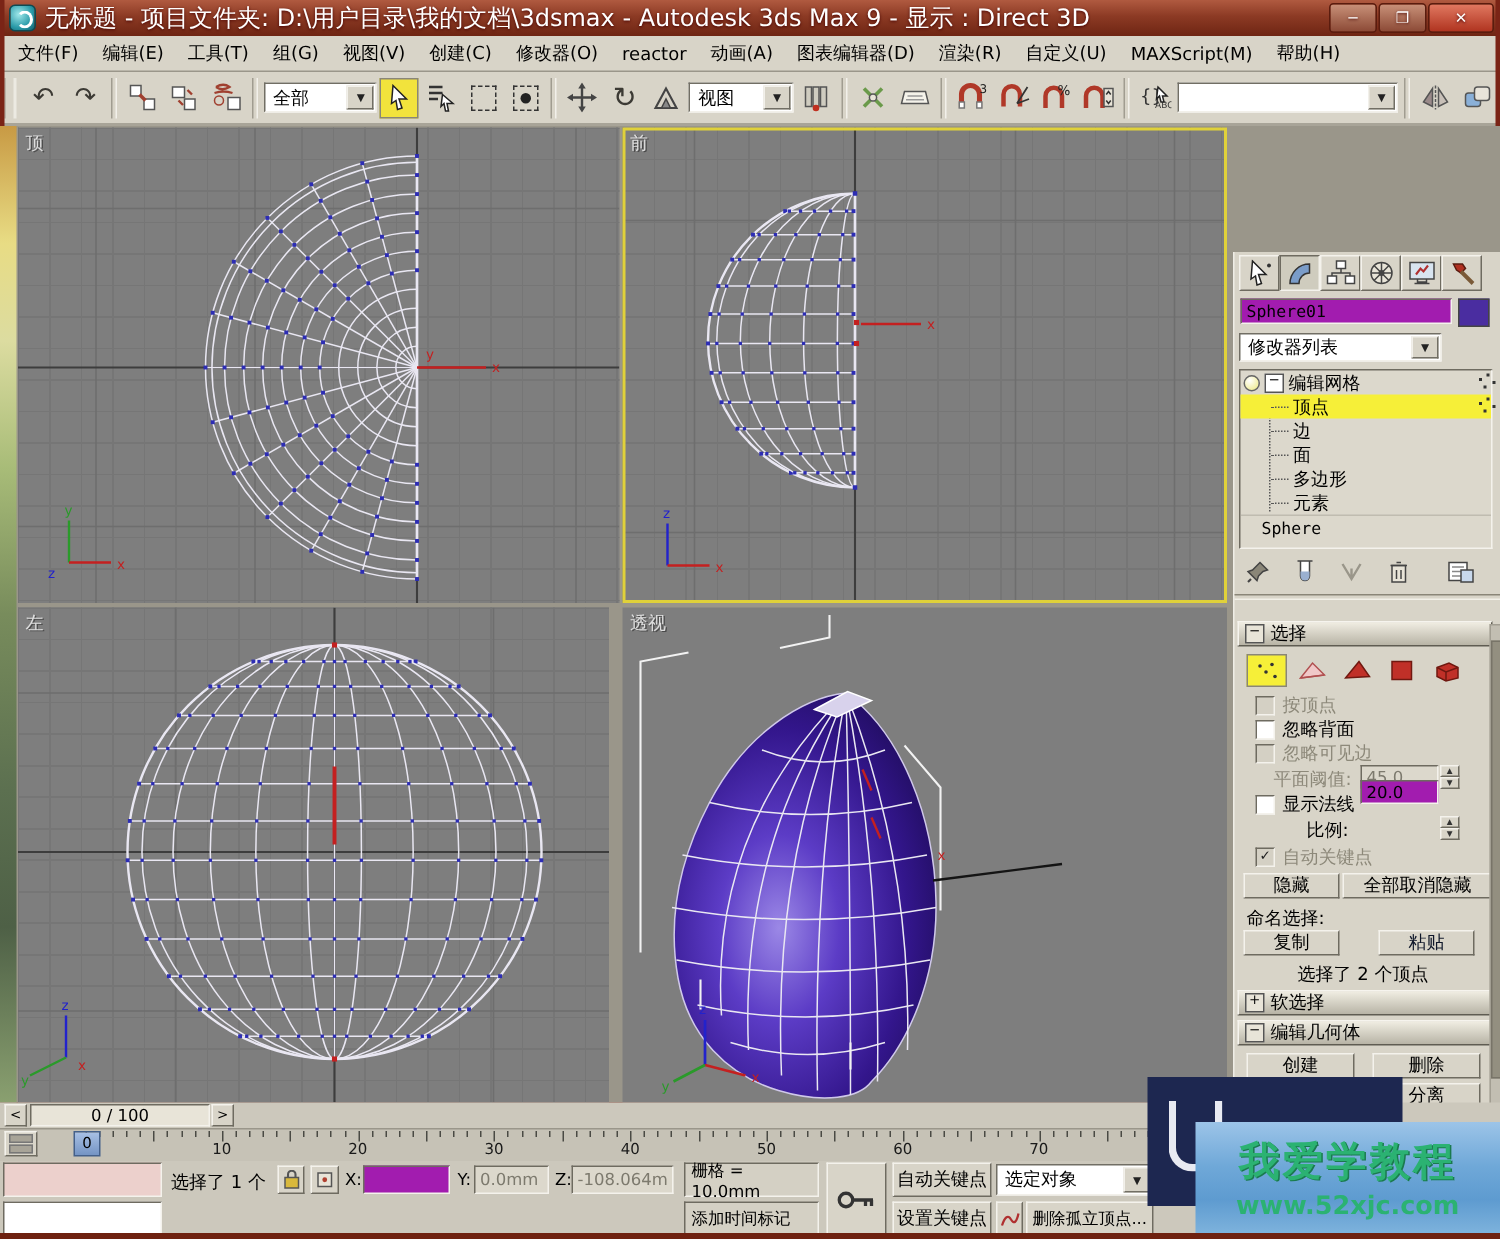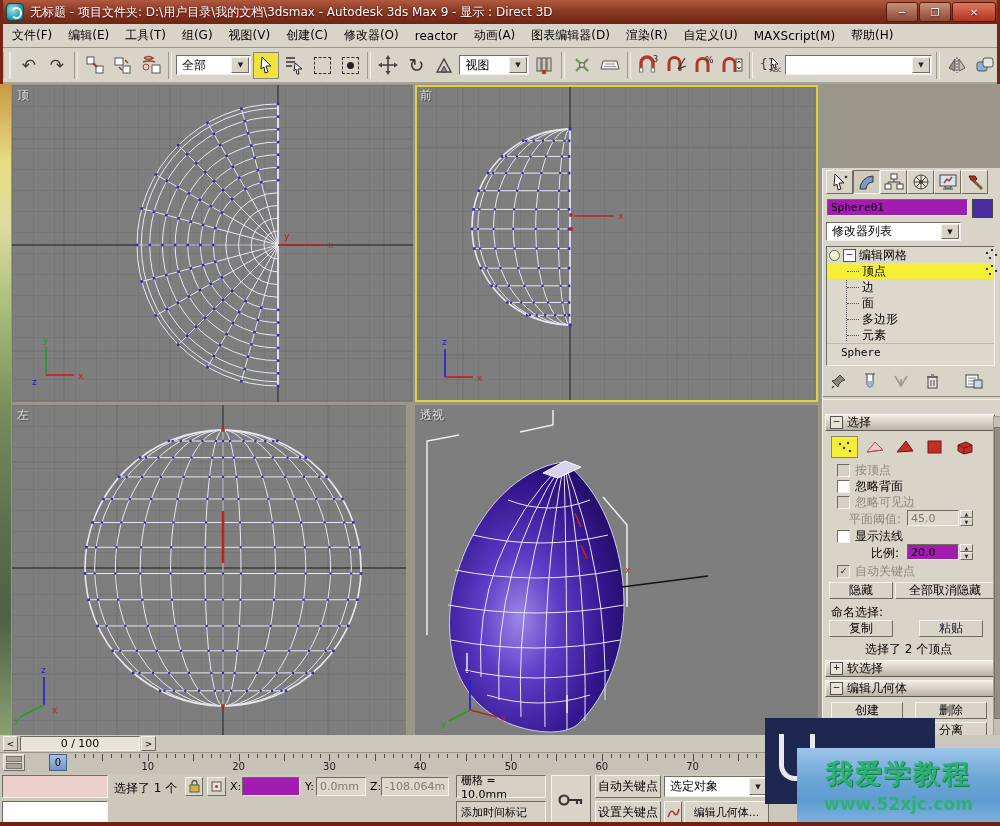--- a/index.html
+++ b/index.html
@@ -9,21 +9,21 @@
   .abs{position:absolute}
   
   .titlebar{left:0;top:0;width:1000px;height:24px;
     background:linear-gradient(180deg,#b05a40 0%,#8c3a24 45%,#6e2513 100%);
     display:flex;align-items:center;color:#fff;text-shadow:0 1px 2px #400;}
   .appicon{width:16px;height:16px;margin:0 6px 0 6px;border-radius:4px;
     background:radial-gradient(circle at 35% 35%,#9fe8ea,#2a9aa8 60%,#12606e);
     border:1px solid #0e4a52;position:relative}
   .appicon:after{content:"";position:absolute;left:4px;top:3px;width:7px;height:8px;
     border:2px solid #fff;border-left-color:transparent;border-radius:50%}
-  .titletext{font-size:12px;white-space:nowrap;overflow:hidden}
+  .titletext{font-size:16px;white-space:nowrap;overflow:hidden}
   .winbtns{margin-left:auto;display:flex;margin-right:4px}
   .winbtn{width:30px;height:18px;margin-left:1px;border:1px solid #5a1c0e;border-radius:3px;
     background:linear-gradient(180deg,#c89078,#8c4a36);color:#fff;font-size:10px;
     display:flex;align-items:center;justify-content:center}
   .winbtn.close{width:42px;background:linear-gradient(180deg,#e07860,#b03420)}
   
   .menubar{left:0;top:24px;width:1000px;height:24px;background:#d8d4c8;
     border-bottom:1px solid #9a968a;display:flex;align-items:center;padding-left:4px;box-sizing:border-box}
   .menu-item{padding:3px 8px;white-space:nowrap}
   .toolbar{left:0;top:48px;width:1000px;height:36px;background:#d8d4c8;
@@ -976,21 +976,21 @@
         <span>▲</span>
         <span>▼</span>
       </div>
     <div class="cbrow" style="left:14px;top:360px">
       <span class="cb"></span>
       <span>显示法线</span>
     </div>
     <div class="cbrow" style="left:48px;top:377px">
       <span>比例:</span>
     </div>
-    <div class="abs field" style="left:84px;top:376px;width:52px;height:16px">
+    <div class="abs field" style="left:84px;top:352px;width:52px;height:16px">
         <span>20.0</span>
       </div>
     <div class="abs spin" style="left:137px;top:376px;height:16px">
         <span>▲</span>
         <span>▼</span>
       </div>
     <div class="cbrow" style="left:14px;top:395px">
       <span class="cb dis">✓</span>
       <span class="dis-label">自动关键点</span>
     </div>
@@ -1244,21 +1244,21 @@
     </div>
   <div class="abs btn3d" style="left:595px;top:66px;width:66px;height:23px">
       <span>设置关键点</span>
     </div>
   <div class="abs btn3d" style="left:664px;top:66px;width:18px;height:23px">
     <svg width="13" height="12">
         <path d="M1 10 q3 -9 6 -4 t5 -4" stroke="#b03030" fill="none" stroke-width="1.5"></path>
       </svg>
   </div>
   <div class="abs btn3d" style="left:684px;top:66px;width:85px;height:23px;font-size:11px">
-      <span>编辑几何体...</span>
+      <span>删除孤立顶点...</span>
     </div>
   <div class="abs redline"></div>
 </div>
 
 <div class="abs wm-navy">
   <span class="wm-u"></span>
 </div>
 <div class="abs wm-blue">
   <span class="wm-t1">我爱学教程</span>
   <span class="wm-t2">www.52xjc.com</span>

